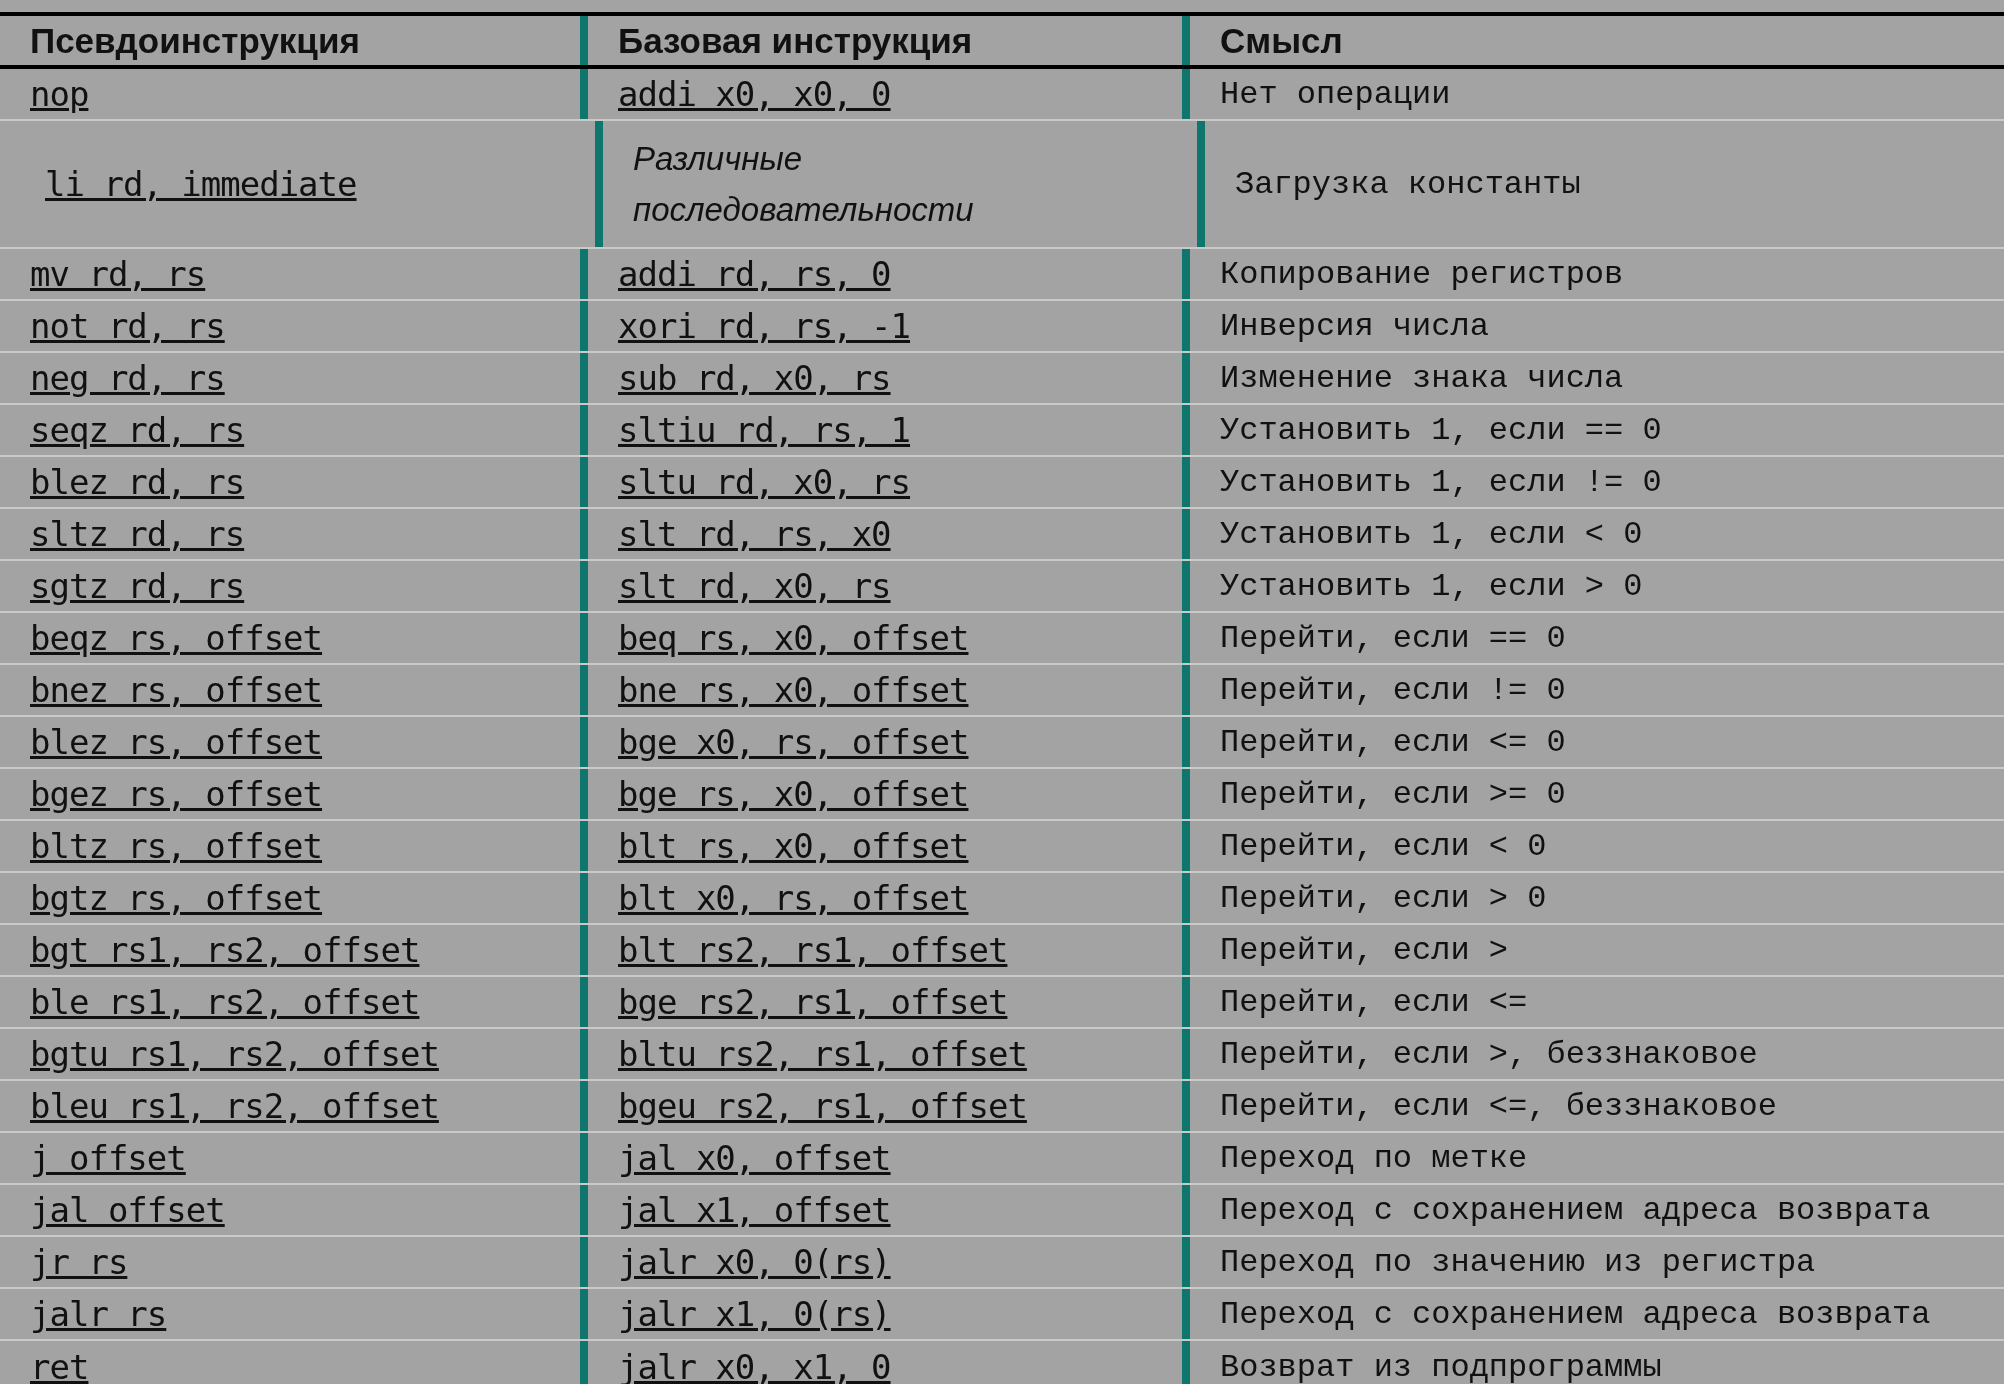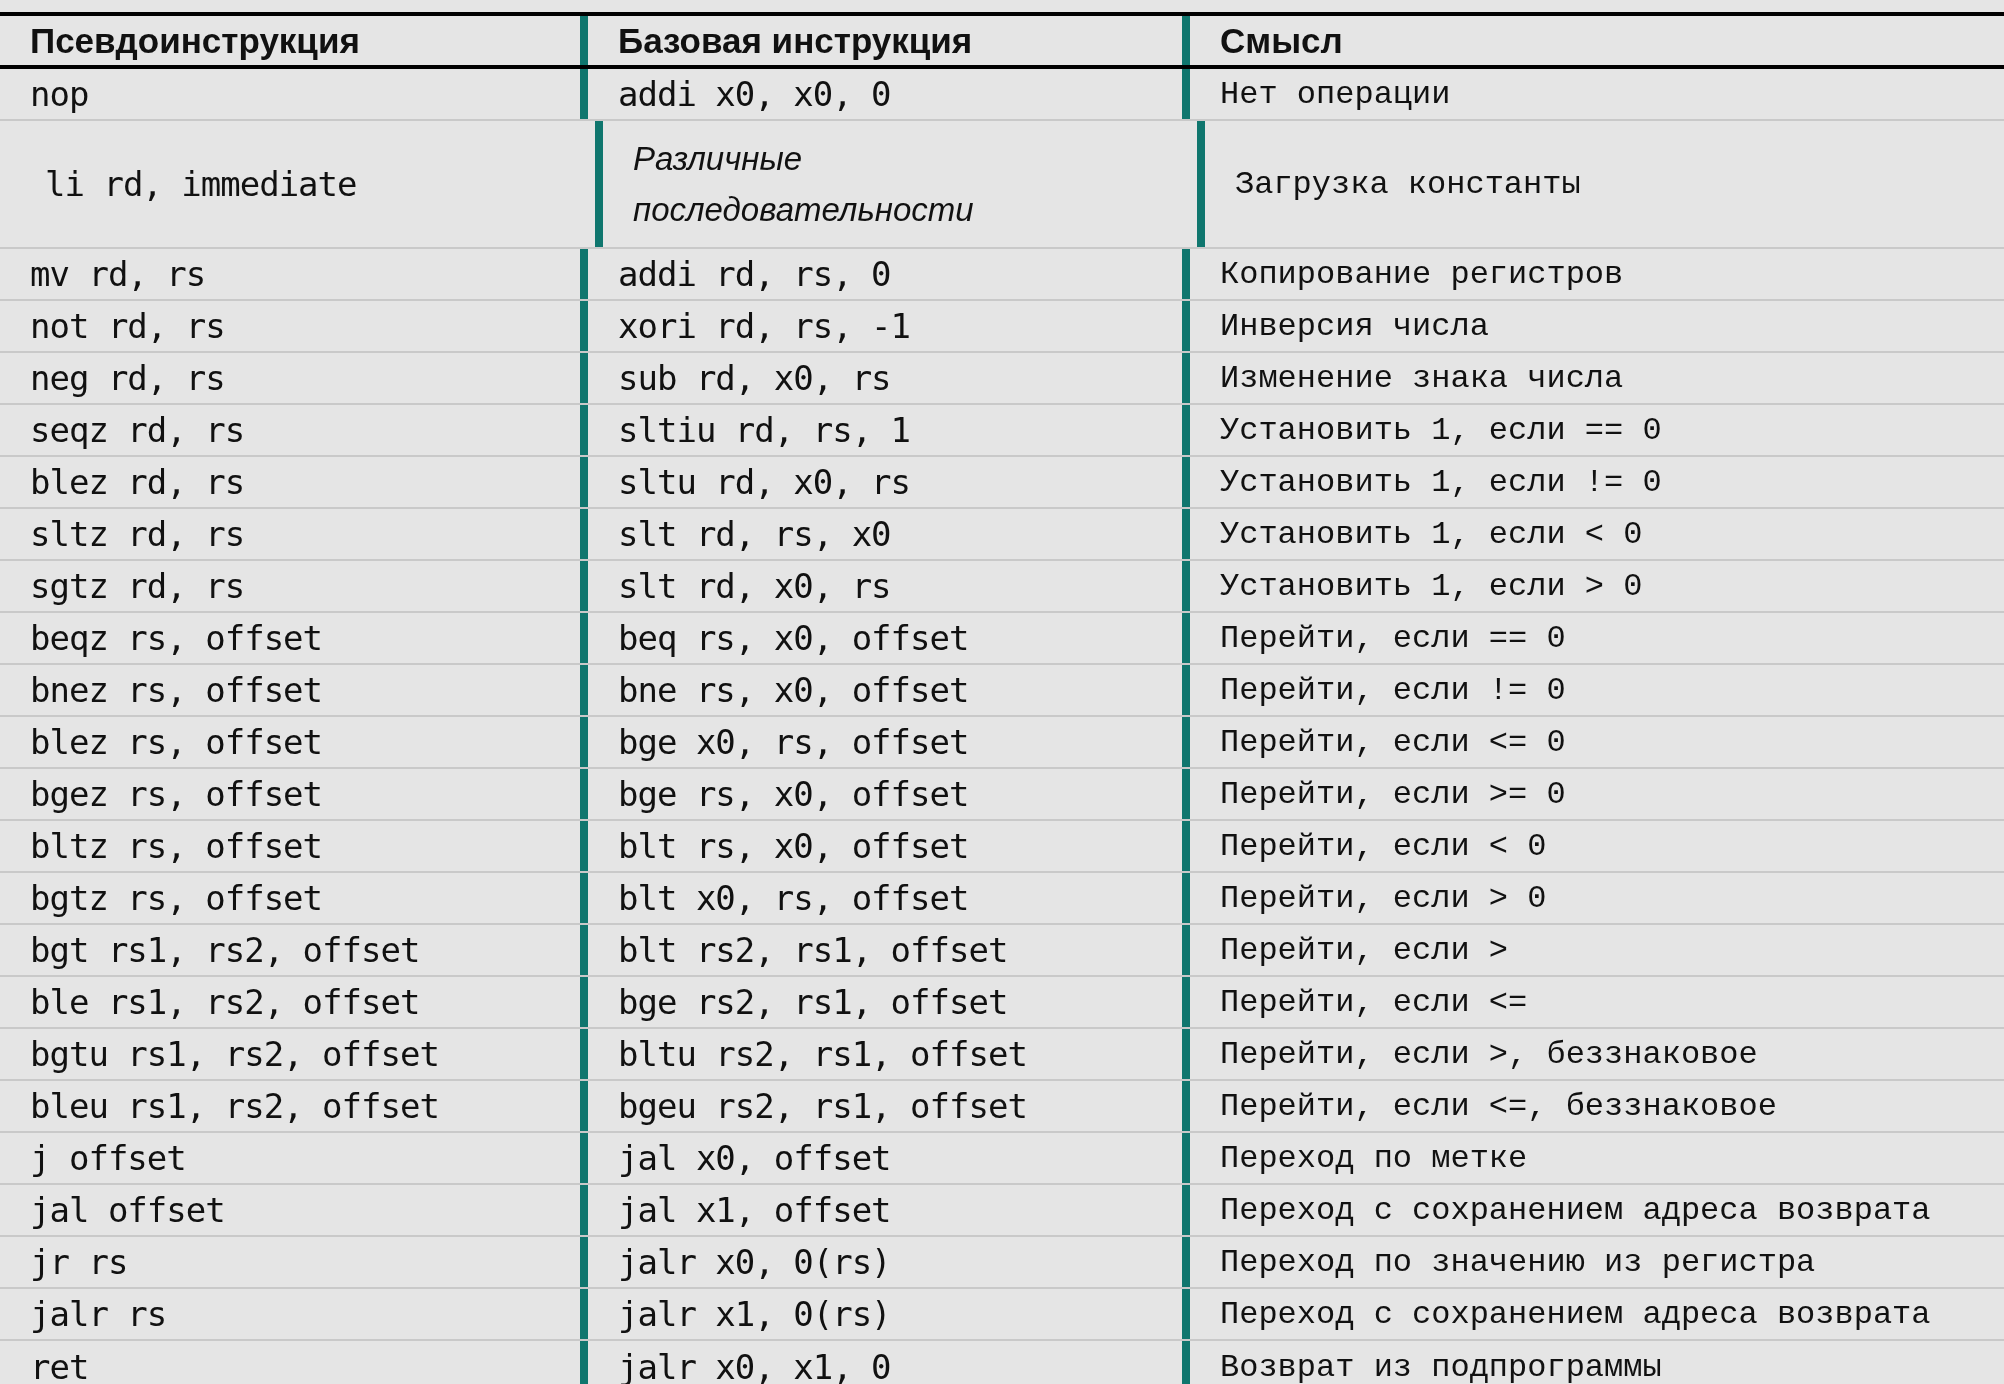--- a/index.html
+++ b/index.html
@@ -3,21 +3,21 @@
 <meta charset="utf-8">
 <style>
   html, body {
     margin: 0;
     padding: 0;
     background: #ffffff;
   }
   .page {
     width: 2004px;
     height: 1384px;
-    background: #e5e5e5;
+    background: #a3a3a3;
     overflow: hidden;
     position: relative;
   }
   .table {
     margin-top: 12px;
     width: 2004px;
     border-top: 4px solid #000000;
     color: #111111;
   }
   .row {
@@ -47,20 +47,21 @@
     white-space: pre-line;
     box-sizing: border-box;
   }
   .cell.c2, .cell.c3 {
     border-left: 8px solid #0f766e;
   }
   .mono {
     font-family: "DejaVu Sans Mono", monospace;
     font-size: 34px;
     letter-spacing: -1px;
+    text-decoration: underline;
   }
   .sans {
     font-family: Liberation Mono, monospace;
     font-size: 32px;
   }
   .ital {
     font-family: "Liberation Sans", sans-serif;
     font-style: italic;
     font-size: 33px;
     line-height: 1.55;

